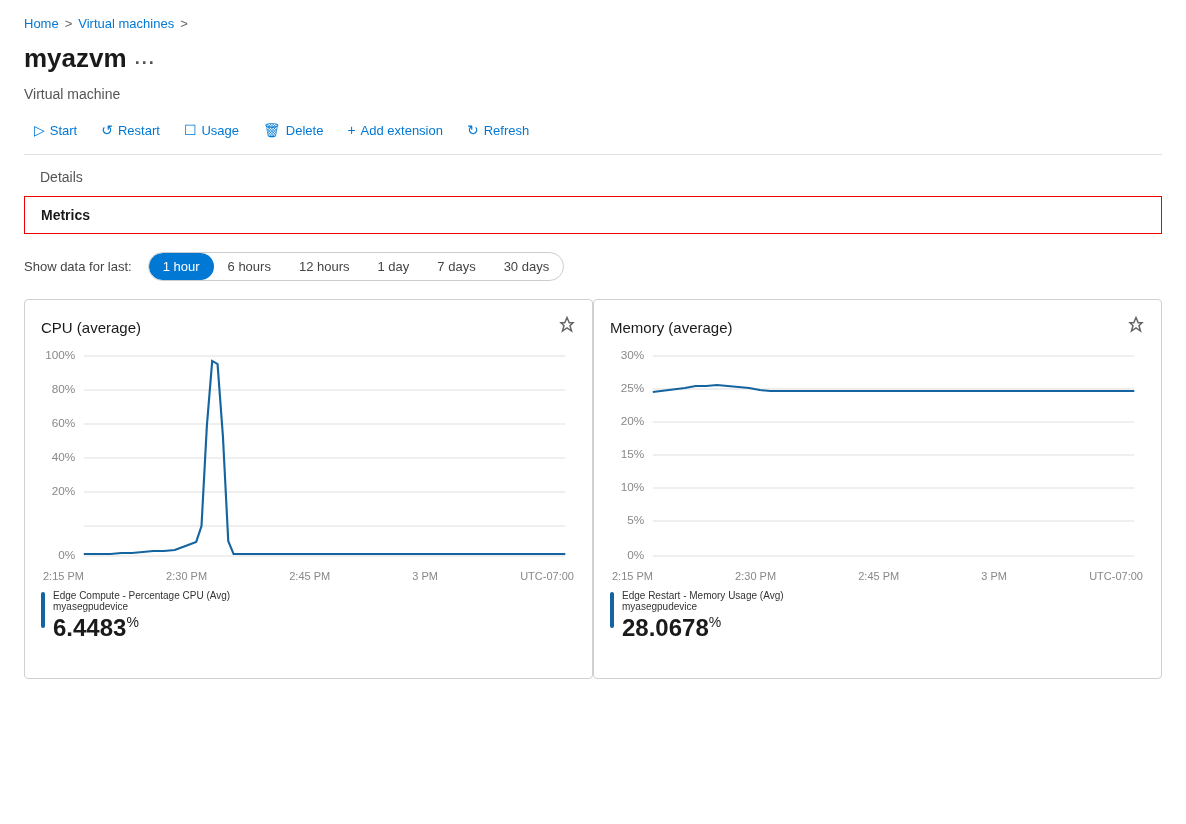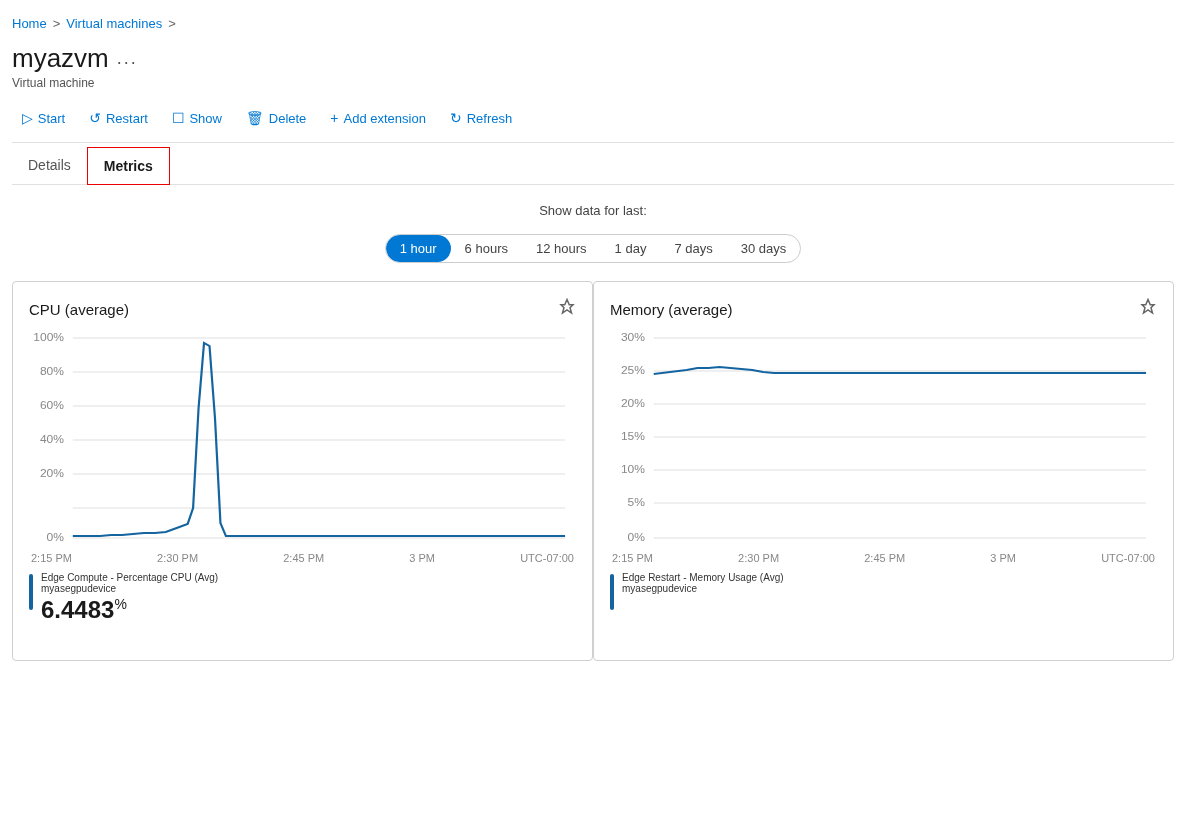--- a/index.html
+++ b/index.html
@@ -1,30 +1,30 @@
 <!DOCTYPE html>
 <html><head>
   <meta charset="utf-8">
   <style>
     * { box-sizing: border-box; margin: 0; padding: 0; }
     body { font-family: 'Segoe UI', Arial, sans-serif; background: #fff; color: #333; font-size: 14px; }
-    .page { padding: 16px 12px; max-width: 1186px; }
+    .page { padding: 16px 24px; max-width: 1186px; }
     .breadcrumb { display: flex; align-items: center; gap: 6px; color: #0078d4; font-size: 13px; margin-bottom: 12px; }
     .breadcrumb span { color: #0078d4; cursor: pointer; }
     .breadcrumb .sep { color: #666; }
-    .vm-title { font-size: 26px; font-weight: 400; color: #1a1a1a; display: flex; align-items: center; gap: 8px; text-align: center; }
-    .vm-subtitle { font-size: 12px; color: #555; margin-top: 2px; margin-bottom: 14px; }
+    .vm-title { font-size: 26px; font-weight: 700; color: #1a1a1a; display: flex; align-items: center; gap: 8px; text-align: center; }
+    .vm-subtitle { font-size: 14px; color: #555; margin-top: 12px; margin-bottom: 14px; }
     .toolbar { display: flex; align-items: center; gap: 4px; border-bottom: 1px solid #e0e0e0; padding-bottom: 10px; margin-bottom: 0; }
     .toolbar-btn { display: flex; align-items: center; gap: 5px; color: #0078d4; background: none; border: none; cursor: pointer; font-size: 13px; padding: 6px 10px; border-radius: 2px; }
     .toolbar-btn .icon { font-size: 14px; }
-    .tabs { display: flex; gap: 0; margin-top: 0; border-bottom: 1px solid #e0e0e0; padding-top: 4px; }
+    .tabs { display: flex; gap: 0; margin-top: 0; border-bottom: 1px solid #e0e0e0; padding-top: 4px; flex-direction: column; }
     .tab { padding: 10px 16px; cursor: pointer; font-size: 14px; color: #555; border-bottom: 2px solid transparent; margin-bottom: -1px; }
     .tab.active { color: #1a1a1a; font-weight: 700; border-bottom: 2px solid #0078d4; }
     .tab.active.red-border { border-bottom: 2px solid #e00; border: 1px solid #e00; margin-bottom: -1px; background: #fff; }
-    .metrics-controls { display: flex; align-items: center; gap: 16px; margin: 18px 0; flex-direction: column; }
+    .metrics-controls { display: flex; align-items: center; gap: 16px; margin: 18px 0; }
     .metrics-controls-label { font-size: 13px; color: #444; }
     .time-selector { display: flex; align-items: flex-start; border: 1px solid #ccc; border-radius: 20px; overflow: hidden; }
     .time-btn { padding: 6px 14px; font-size: 13px; cursor: pointer; background: none; border: none; color: #444; }
     .time-btn.active { background: #0078d4; color: #fff; border-radius: 20px; }
     .charts-row { display: flex; }
     .chart-card { flex: 1; border: 1px solid #d0d0d0; border-radius: 4px; padding: 16px; background: #fff; min-height: 380px; }
     .chart-title-row { display: flex; justify-content: space-between; align-items: center; margin-bottom: 8px; }
     .chart-title { font-size: 15px; font-weight: 500; color: #1a1a1a; }
     .pin-icon { color: #666; font-size: 16px; cursor: pointer; }
     .chart-area { position: relative; height: 220px; margin: 8px 0 4px 0; }
@@ -59,21 +59,21 @@
     <button class="toolbar-btn">
       <span class="icon">▷</span>
       <span>Start</span>
     </button>
     <button class="toolbar-btn">
       <span class="icon">↺</span>
       <span>Restart</span>
     </button>
     <button class="toolbar-btn">
       <span class="icon">☐</span>
-      <span>Show</span>
+      <span>Usage</span>
     </button>
     <button class="toolbar-btn">
       <span class="icon">🗑</span>
       <span>Delete</span>
     </button>
     <button class="toolbar-btn">
       <span class="icon">+</span>
       <span>Add extension</span>
     </button>
     <button class="toolbar-btn">
@@ -190,18 +190,21 @@
         <span>2:30 PM</span>
         <span>2:45 PM</span>
         <span>3 PM</span>
         <span>UTC-07:00</span>
       </div>
       <div class="chart-legend">
         <div class="legend-bar"></div>
         <div>
           <div class="legend-text">Edge Restart - Memory Usage (Avg)</div>
           <div class="legend-text">myasegpudevice</div>
+          <div class="legend-metric">
+            <span>28.0678</span><sup>%</sup>
+          </div>
         </div>
       </div>
     </div>
 
   </div>
 </div>
 
 </body></html>

